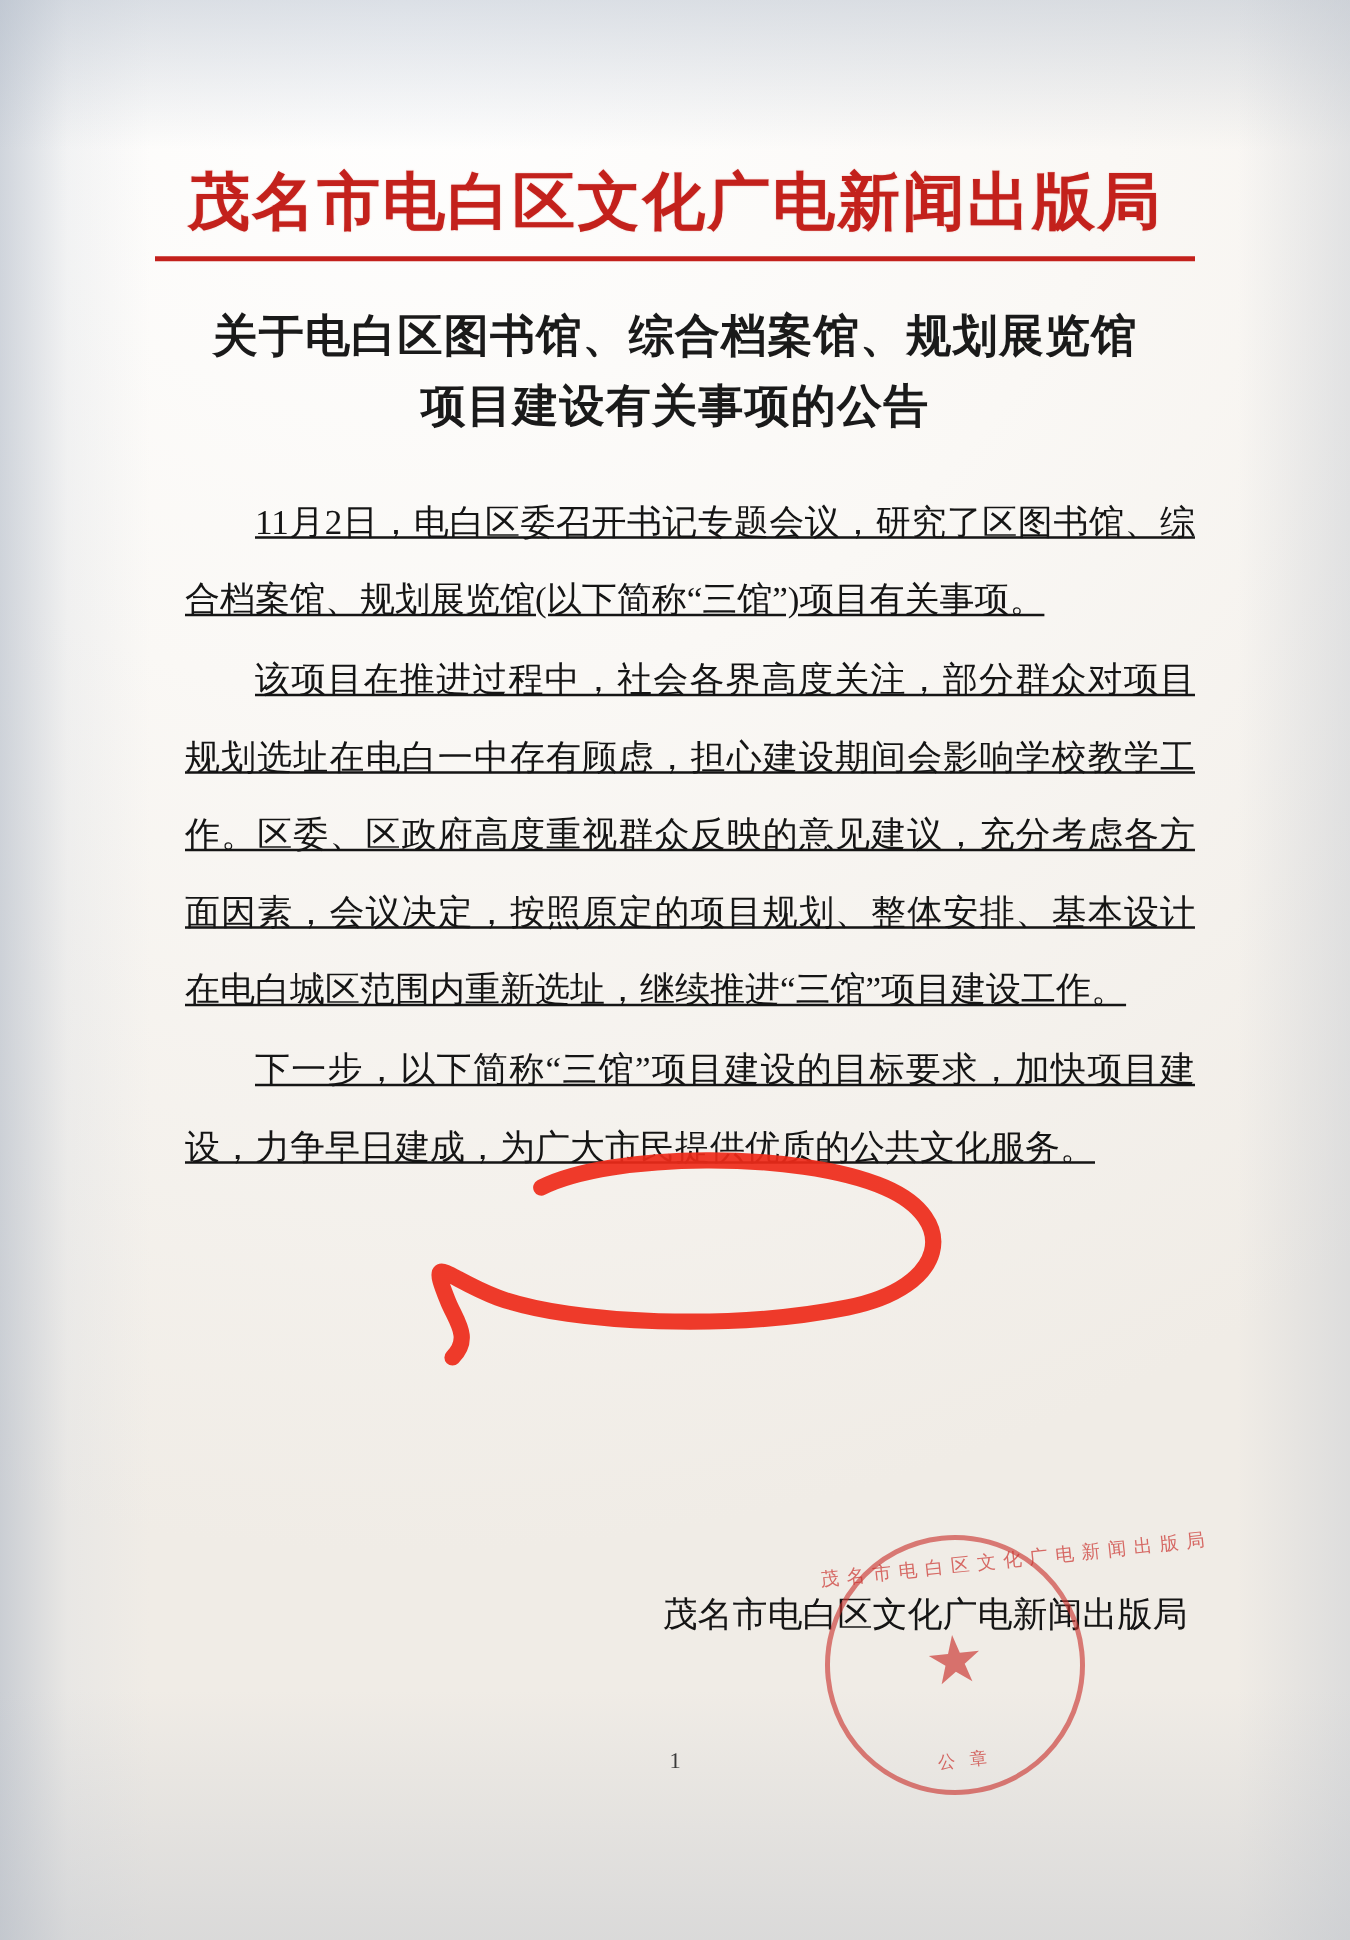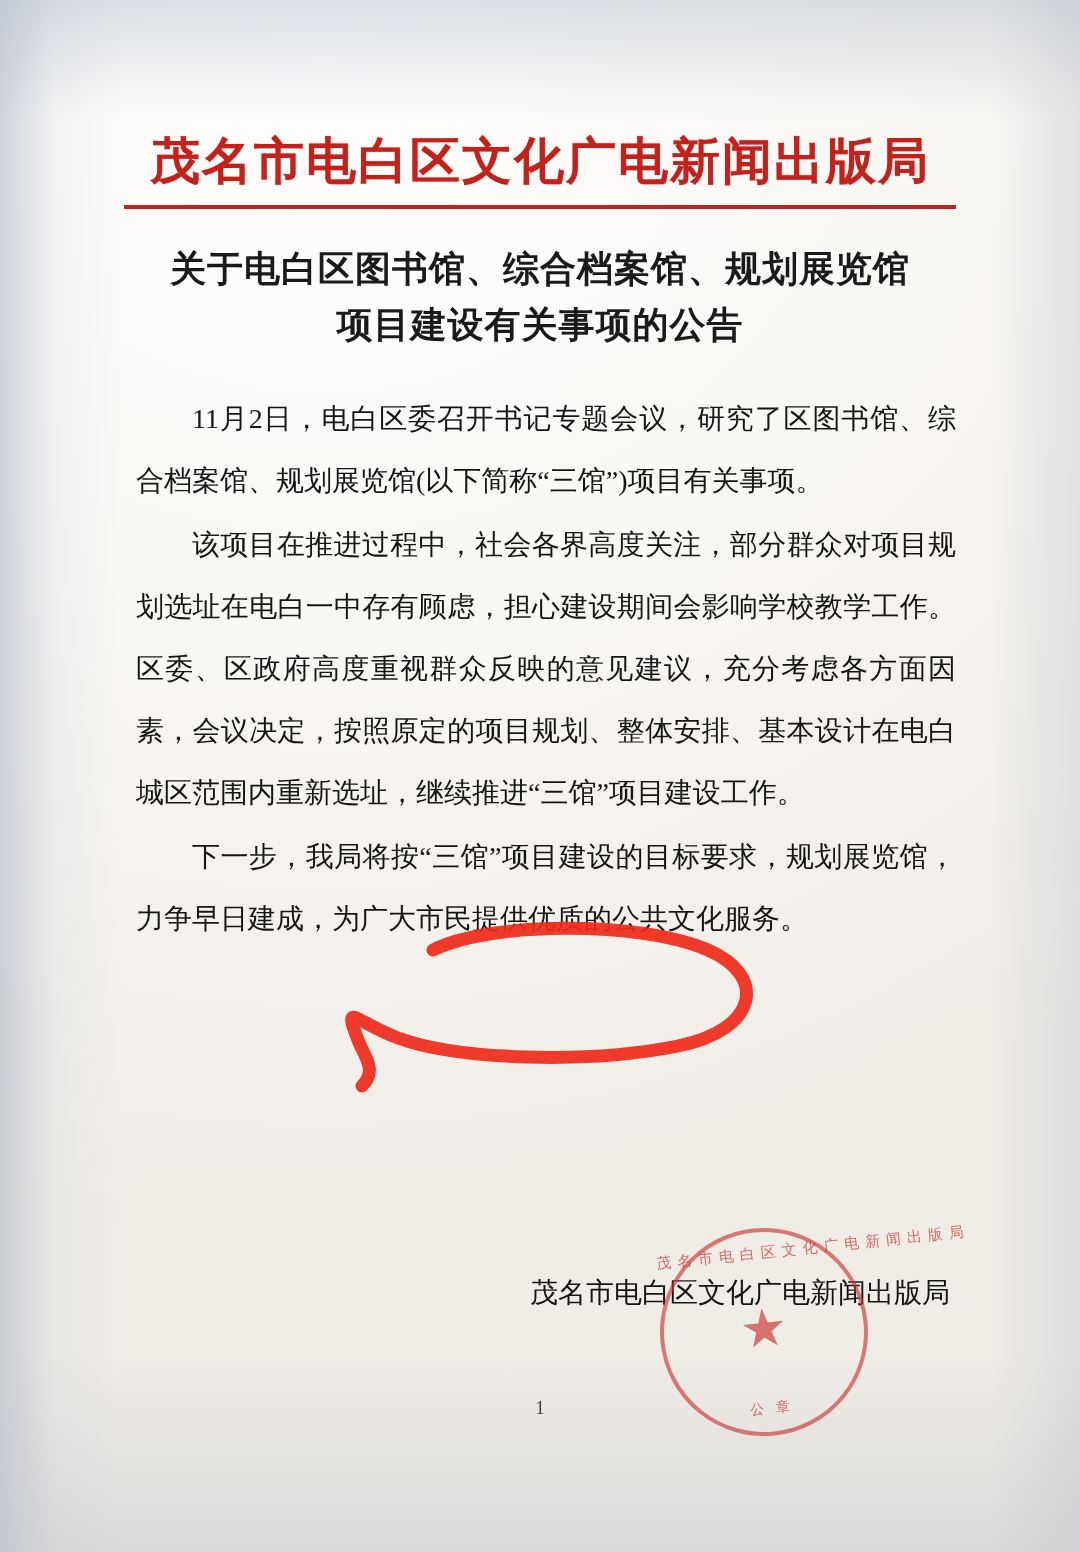--- a/index.html
+++ b/index.html
@@ -108,22 +108,23 @@
     left: 16px;
     top: 388px;
     width: 820px;
     color: #151515;
     font-size: 28px;
     line-height: 62px;
     text-align: justify;
     text-justify: inter-ideograph;
   }
   .body-text p {
-    margin: 0 0 2px 0;
+    margin: 0 0 2px 12px;
     text-indent: 2em;
+    text-decoration: underline;
   }
 
   .signature {
     position: absolute;
     left: 16px;
     top: 1265px;
     width: 820px;
     text-align: right;
     color: #151515;
     font-size: 28px;
@@ -210,21 +211,21 @@
     <div class="masthead-rule"></div>
 
     <div class="doc-title">
       <span class="l1">关于电白区图书馆、综合档案馆、规划展览馆</span>
       <span class="l2">项目建设有关事项的公告</span>
     </div>
 
     <div class="body-text">
       <p>11月2日，电白区委召开书记专题会议，研究了区图书馆、综合档案馆、规划展览馆(以下简称“三馆”)项目有关事项。</p>
       <p>该项目在推进过程中，社会各界高度关注，部分群众对项目规划选址在电白一中存有顾虑，担心建设期间会影响学校教学工作。区委、区政府高度重视群众反映的意见建议，充分考虑各方面因素，会议决定，按照原定的项目规划、整体安排、基本设计在电白城区范围内重新选址，继续推进“三馆”项目建设工作。</p>
-      <p>下一步，我局将按“三馆”项目建设的目标要求，规划展览馆，力争早日建成，为广大市民提供优质的公共文化服务。</p>
+      <p>下一步，以下简称“三馆”项目建设的目标要求，加快项目建设，力争早日建成，为广大市民提供优质的公共文化服务。</p>
     </div>
 
     <div class="signature">
       <span class="org">茂名市电白区文化广电新闻出版局</span>
     </div>
 
     <div class="seal">
       <span class="seal-top">茂名市电白区文化广电新闻出版局</span>
       <span class="star">★</span>
       <span class="seal-bottom">公 章</span>

